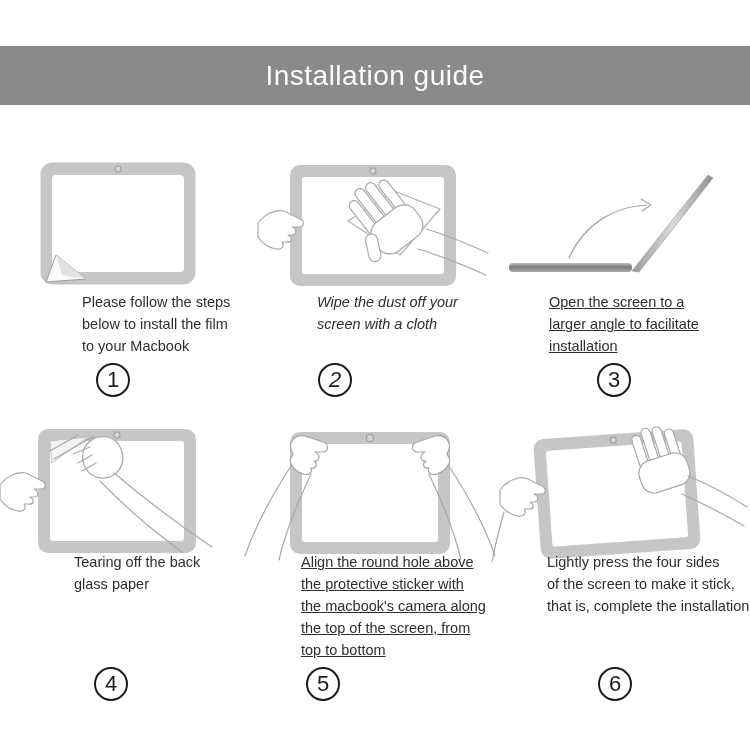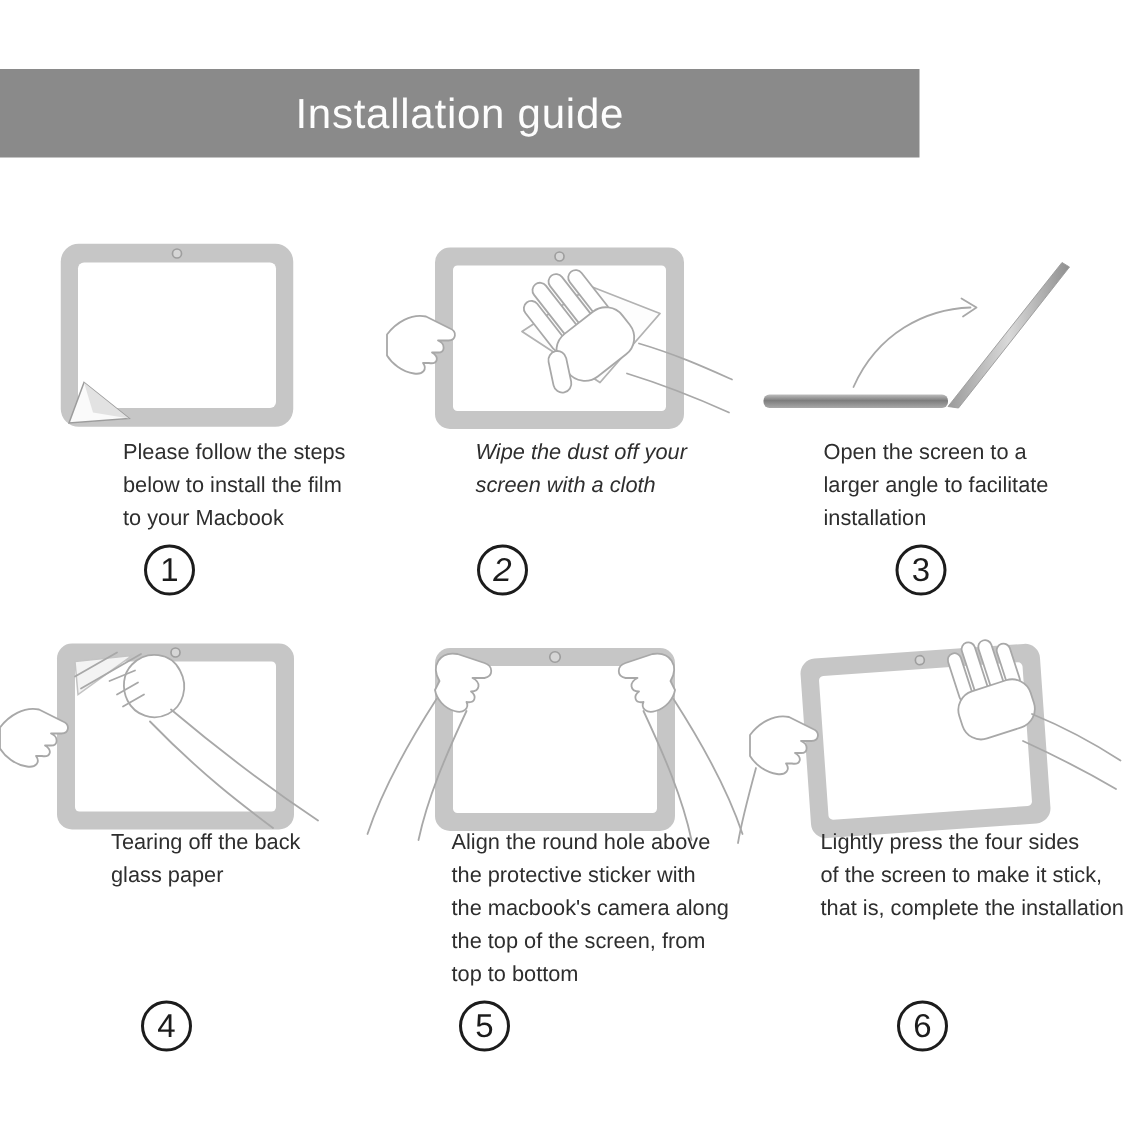--- a/index.html
+++ b/index.html
@@ -2,21 +2,21 @@
 <html><head>
 <meta charset="utf-8">
 <style>
   html,body{margin:0;padding:0;}
   body{
     width:750px;height:750px;background:#ffffff;overflow:hidden;
     font-family:"Liberation Sans","DejaVu Sans",sans-serif;
     position:relative;
   }
   .banner{
-    position:absolute;left:0;top:46px;width:613px;height:59px;
+    position:absolute;left:0;top:46px;width:750px;height:59px;
     background:#8a8a8a;display:flex;align-items:center;justify-content:center;
   }
   .banner-title{
     color:#fdfdfd;font-size:28px;letter-spacing:0.5px;font-weight:400;
   }
   .main{position:absolute;left:0;top:105px;width:750px;height:645px;}
   .step{position:absolute;overflow:visible;}
   .s1{left:0;  top:50px; width:250px;height:350px;}
   .s2{left:250px;top:50px; width:240px;height:350px;font-style:italic;}
   .s3{left:490px;top:50px; width:260px;height:350px;}
@@ -31,23 +31,23 @@
   .s5 .illus{left:-15px;top:9px;}
   .s6 .illus{left:2px;top:5px;}
   .caption{
     position:absolute;top:136px;
     font-size:14.5px;line-height:22px;color:#2e2e2e;
     white-space:pre-line;
     margin-left:34px;
   }
   .s1 .caption{left:48px;}
   .s2 .caption{left:33px;}
-  .s3 .caption{left:25px;}
+  .s3 .caption{left:25px;text-decoration:underline;}
   .s4 .caption{left:40px;}
-  .s5 .caption{left:17px;}
+  .s5 .caption{left:17px;text-decoration:underline;}
   .s6 .caption{left:23px;}
   .num{
     position:absolute;width:30px;height:30px;border:2px solid #1c1c1c;border-radius:50%;
     display:flex;align-items:center;justify-content:center;
     font-size:22px;color:#1c1c1c;background:#fff;
   }
   .s1 .num{left:96px;top:208px;}
   .s2 .num{left:68px;top:208px;}
   .s3 .num{left:107px;top:208px;}
   .s4 .num{left:94px;top:252px;}

